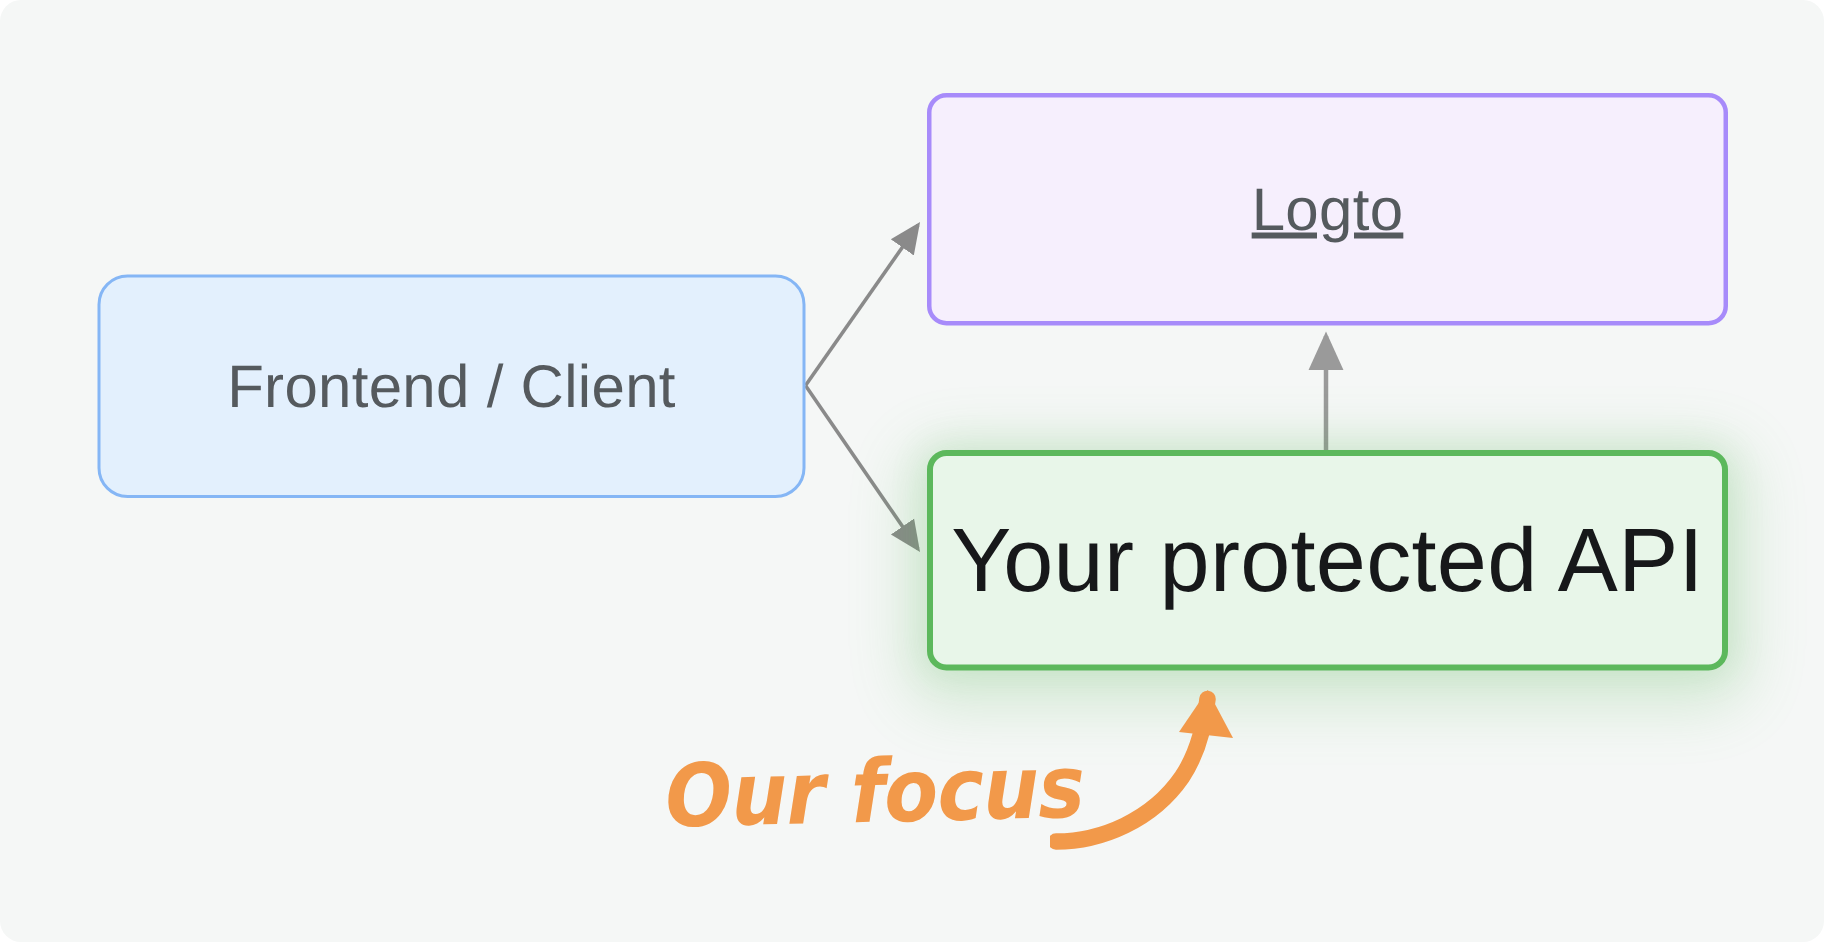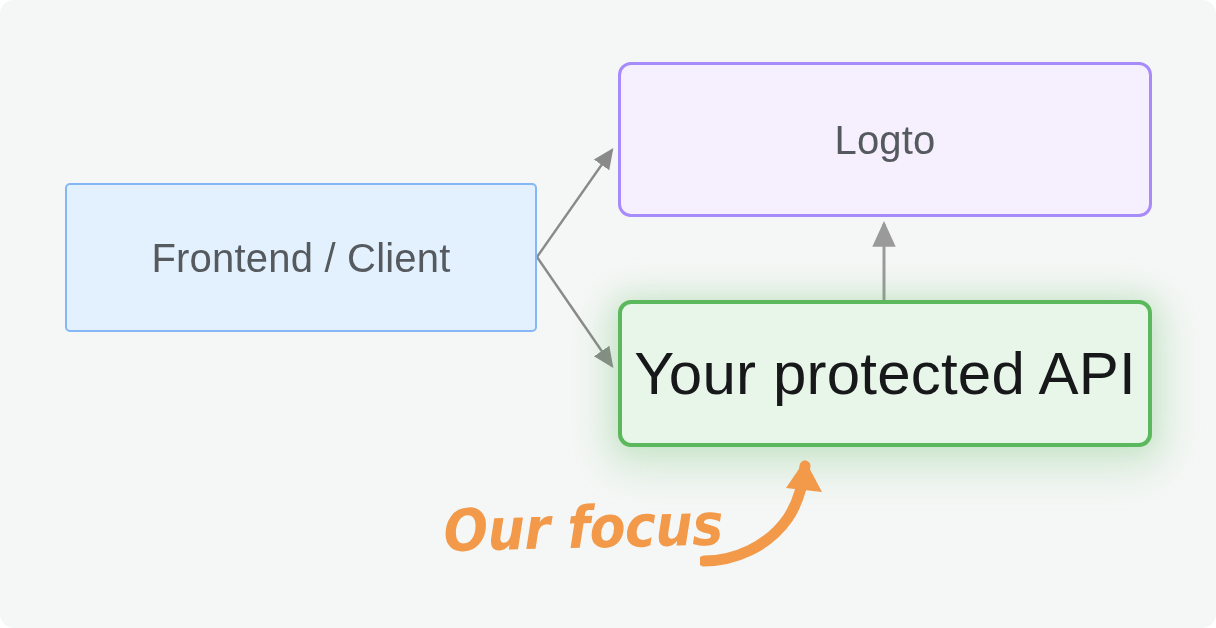--- a/index.html
+++ b/index.html
@@ -33,39 +33,40 @@
     line-height: 1.15;
   }
   
   #node-frontend {
     left: 65px;
     top: 183px;
     width: 472px;
     height: 149px;
     background: #e3f0fd;
     border: 2.5px solid #85b6f5;
-    border-radius: 5px;
+    border-radius: 20px;
     color: #555a5e;
     font-size: 40px;
     font-weight: 400;
     letter-spacing: 0.2px;
   }
   
   #node-logto {
     left: 618px;
     top: 62px;
     width: 534px;
     height: 155px;
     background: #f6effd;
     border: 3px solid #a78bfa;
     border-radius: 13px;
     color: #555a5e;
     font-size: 40px;
     font-weight: 400;
     letter-spacing: 0.2px;
+    text-decoration: underline;
   }
   
   #node-api {
     left: 618px;
     top: 300px;
     width: 534px;
     height: 147px;
     background: #e8f6e9;
     border: 4.5px solid #5cb85c;
     border-radius: 13px;

